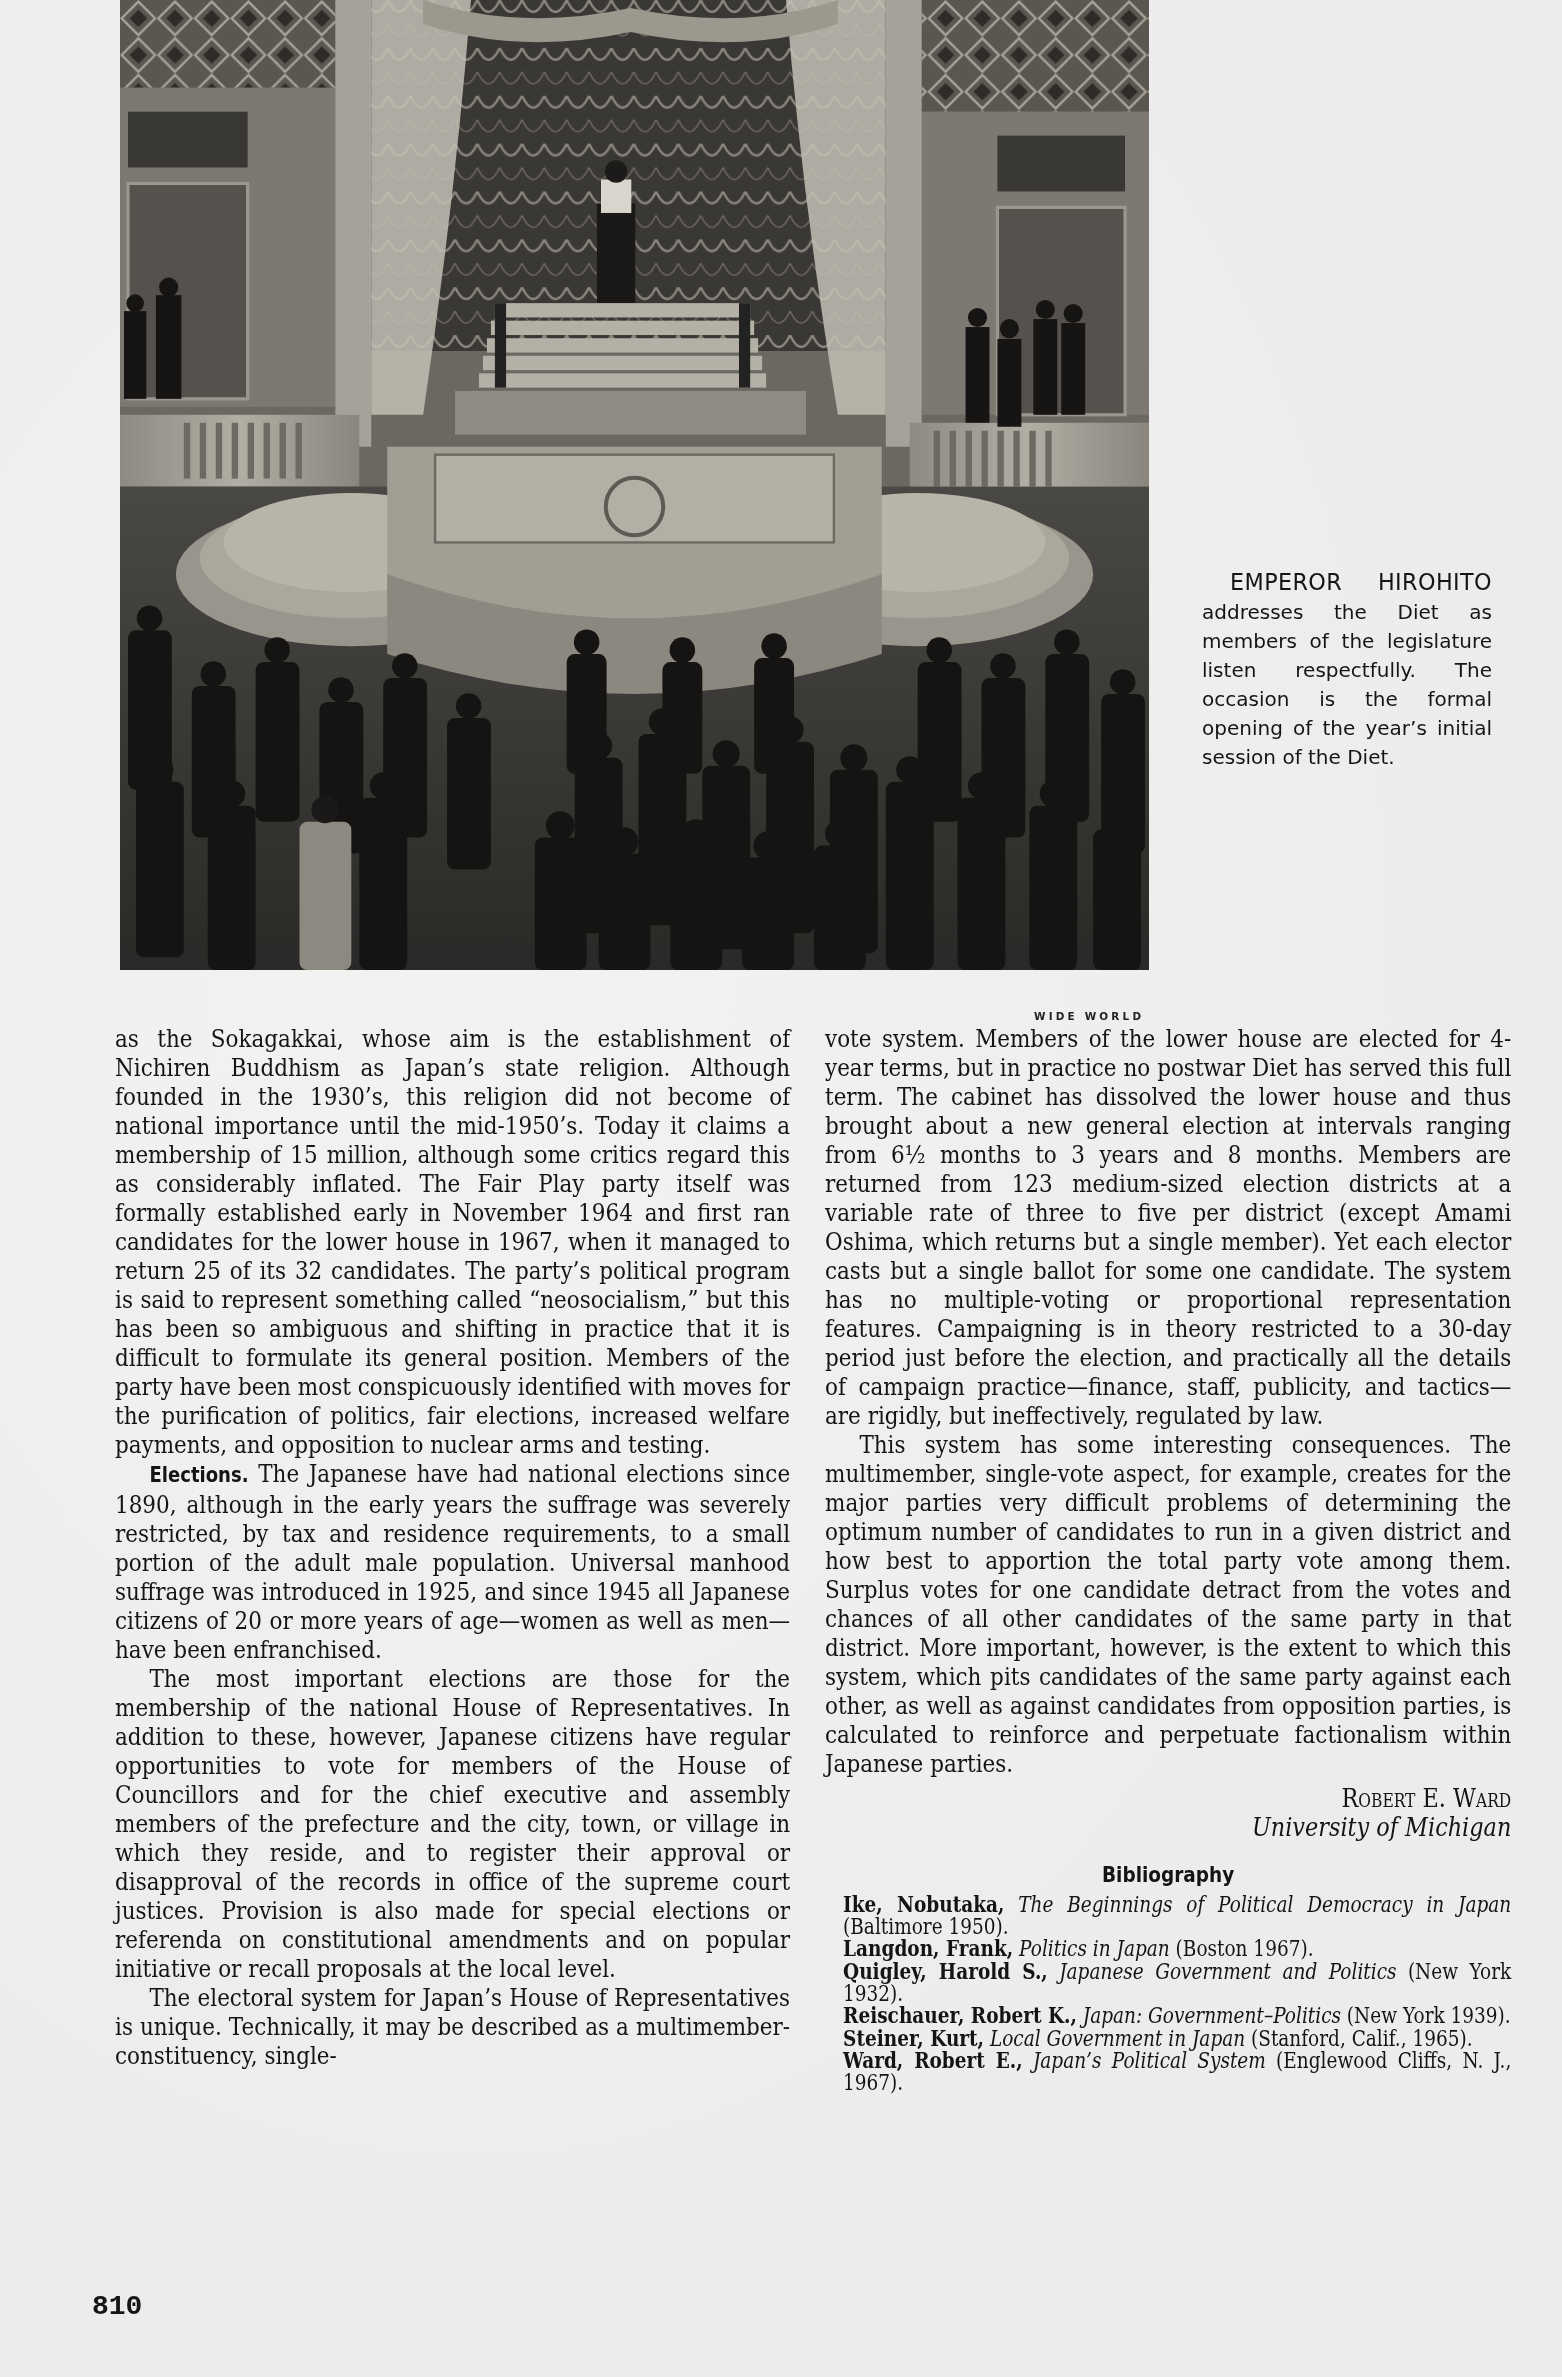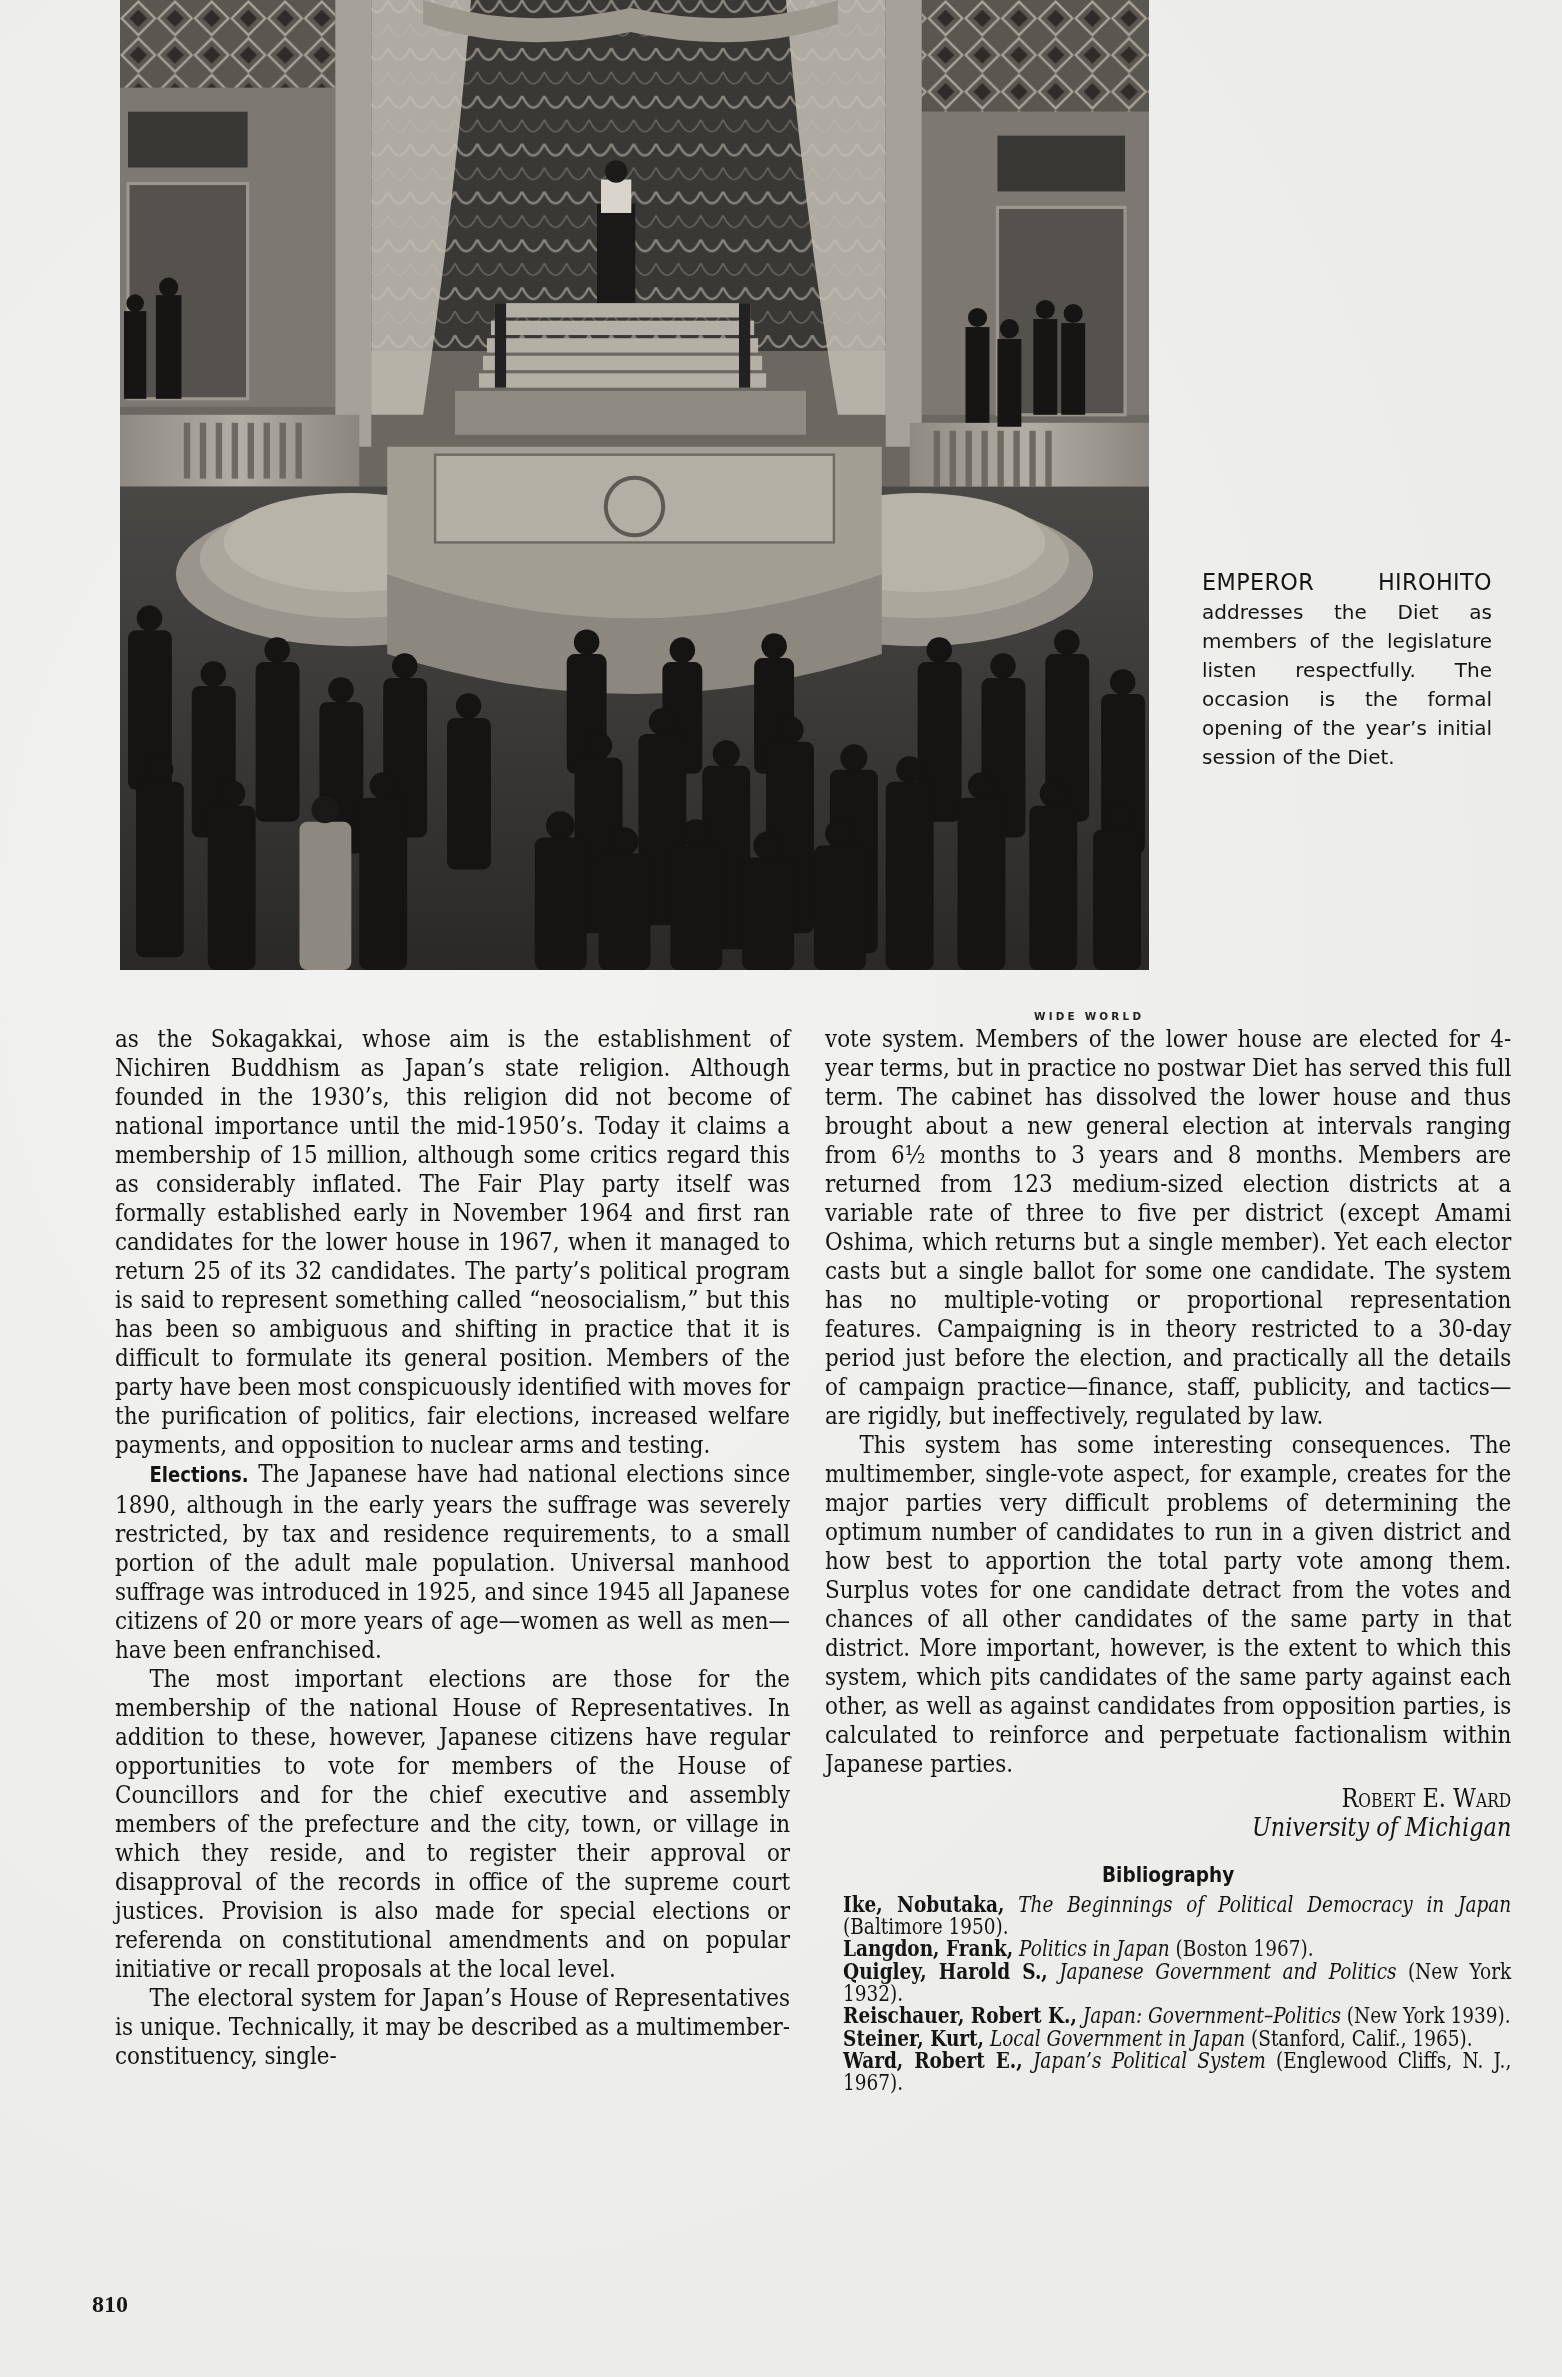--- a/index.html
+++ b/index.html
@@ -48,20 +48,21 @@
       font-family: "DejaVu Sans", sans-serif;
       font-size: 20px;
       line-height: 29px;
       color: #151515;
       text-align: justify;
       text-align-last: left;
     }
     .caption .cap-lead {
       font-size: 22.3px;
       letter-spacing: 0.4px;
+      margin-left: 28px;
     }
     
     .col {
       position: absolute;
       top: 1024px;
       font-family: "DejaVu Serif", serif;
       font-size: 25px;
       line-height: 29px;
       color: #141414;
       text-align: justify;
@@ -107,23 +108,23 @@
       padding-left: 21px;
       text-indent: -21px;
       text-align: justify;
     }
     .bib-author { font-weight: bold; }
     .bib-title { font-style: italic; }
     
     .folio {
       position: absolute;
       left: 92px; top: 2291px;
-      font-family: Liberation Serif, serif;
+      font-family: Liberation Mono, monospace;
       font-weight: bold;
-      font-size: 24px;
+      font-size: 28px;
       color: #151515;
     }
   </style>
 </head>
 <body>
 
 <div class="page">
 
   <div class="photo" title="Emperor Hirohito stands beneath a draped canopy above a curved rostrum while rows of Diet members in dark suits stand with bowed heads">
     <svg viewBox="0 0 1290 1216" preserveAspectRatio="none">

